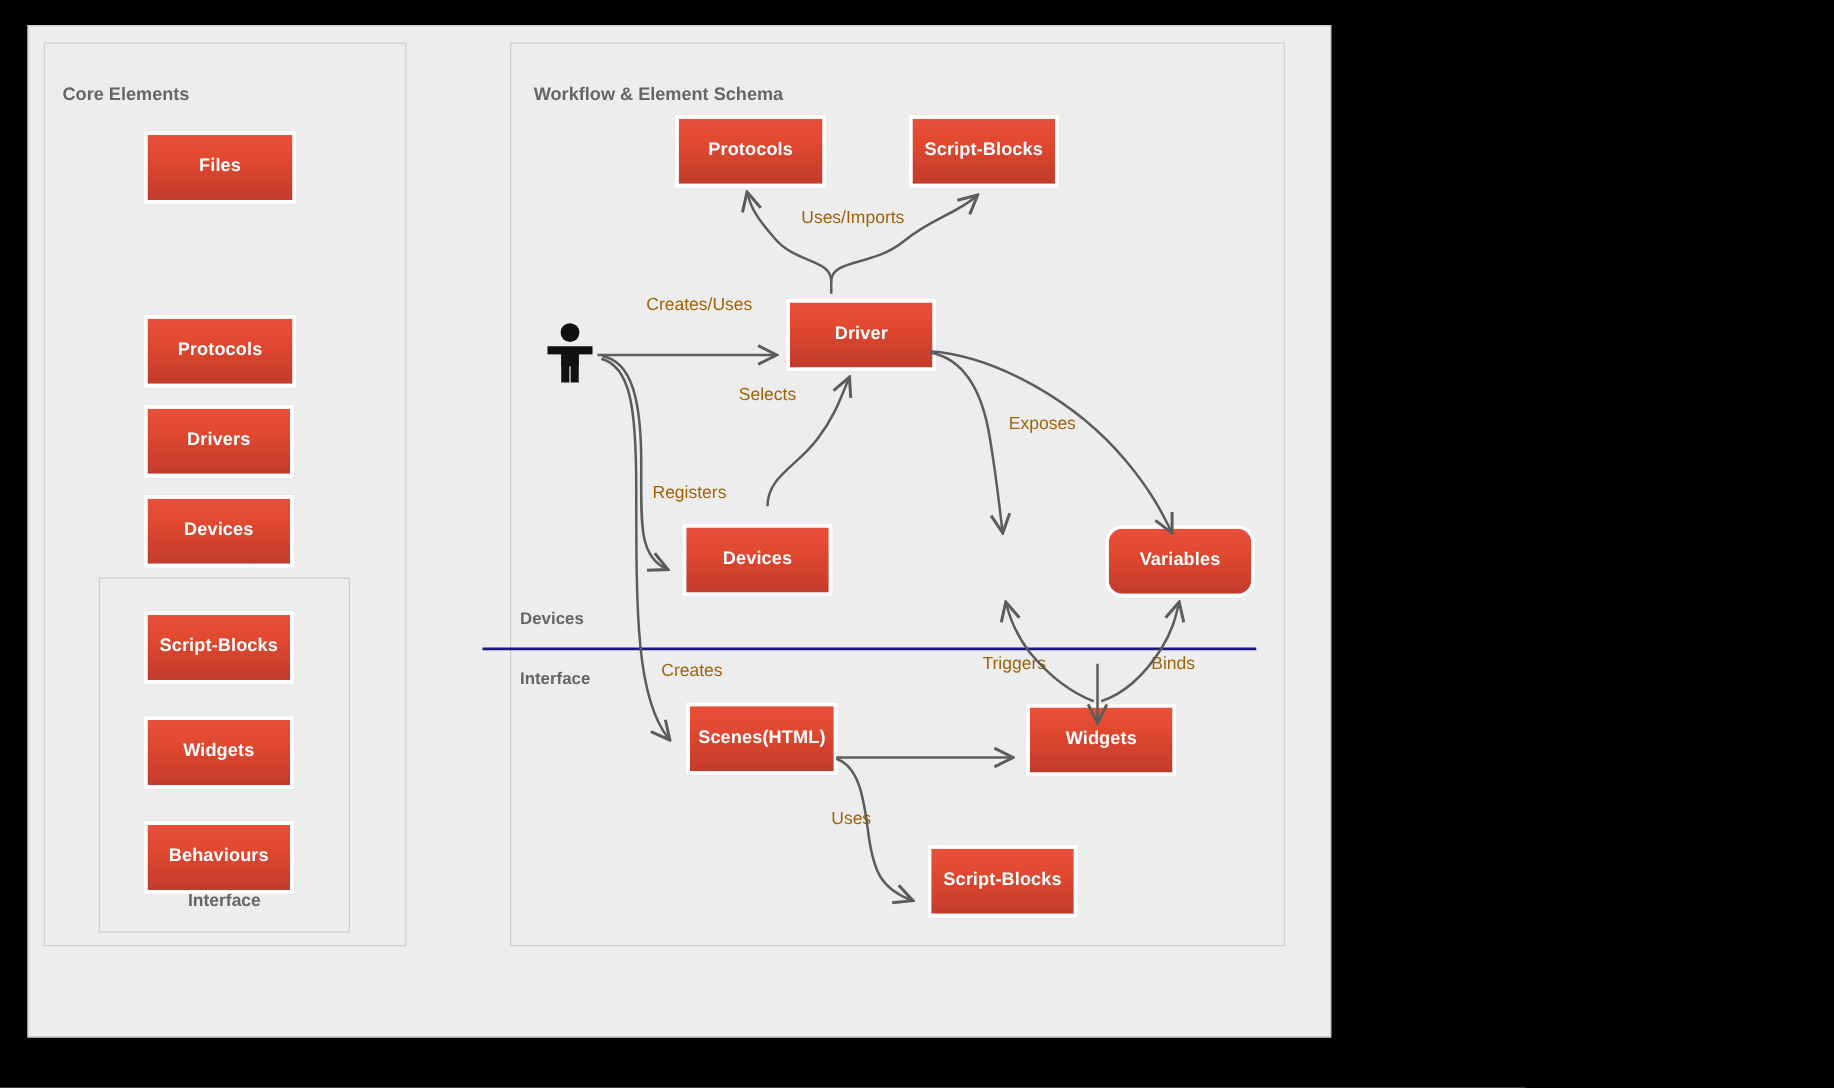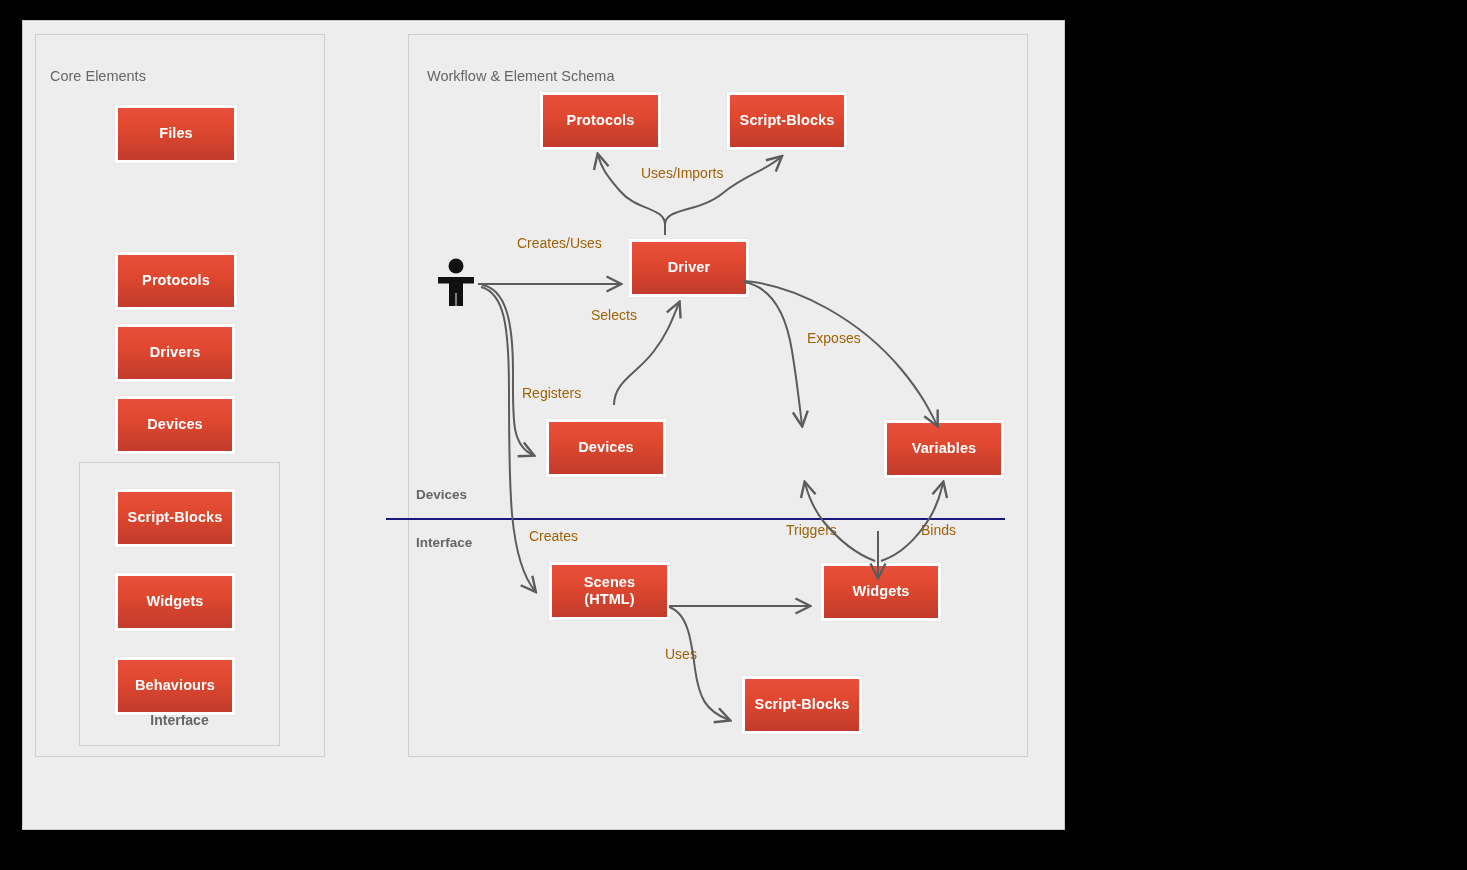--- a/index.html
+++ b/index.html
@@ -28,21 +28,21 @@
   
   .panel {
     position: absolute;
     background: #ededed;
     border: 1px solid #cfcfcf;
     box-sizing: border-box;
   }
   .panel-title {
     position: absolute;
     font-size: 14.5px;
-    font-weight: normal;
+    font-weight: bold;
     color: #666666;
     white-space: nowrap;
   }
 
   
   .ebox {
     position: absolute;
     box-sizing: border-box;
     background: linear-gradient(to bottom, #e8503c 0%, #e0482f 38%, #c23b2c 100%);
     border: 3px solid #ffffff;
@@ -147,23 +147,23 @@
 
     <div class="ebox" style="left:131px; top:57px; width:121px; height:58px;">Protocols</div>
 
     <div class="ebox" style="left:318px; top:57px; width:120px; height:58px;">Script-Blocks</div>
 
     <div class="ebox" style="left:220px; top:204px; width:120px; height:58px;text-align:right;">Driver</div>
 
     <div class="ebox" style="left:137px; top:384px; width:120px; height:58px;">Devices</div>
 
 
-    <div class="ebox" style="left:475px; top:385px; width:120px; height:58px;">Variables</div>
-
-    <div class="ebox" style="left:140px; top:527px; width:121px; height:58px; flex-direction:column;">
+    <div class="ebox" style="left:475px; top:385px; width:120px; height:58px;border-radius:14px;">Variables</div>
+
+    <div class="ebox" style="left:140px; top:527px; width:121px; height:58px; flex-direction:row;">
       <span>Scenes</span>
       <span>(HTML)</span>
     </div>
 
     <div class="ebox" style="left:412px; top:528px; width:120px; height:58px;">Widgets</div>
 
     <div class="ebox" style="left:333px; top:641px; width:120px; height:58px;">Script-Blocks</div>
 
     <div class="elabel" style="left:108px; top:200px;">Creates/Uses</div>
     <div class="elabel" style="left:232px; top:130px;">Uses/Imports</div>

